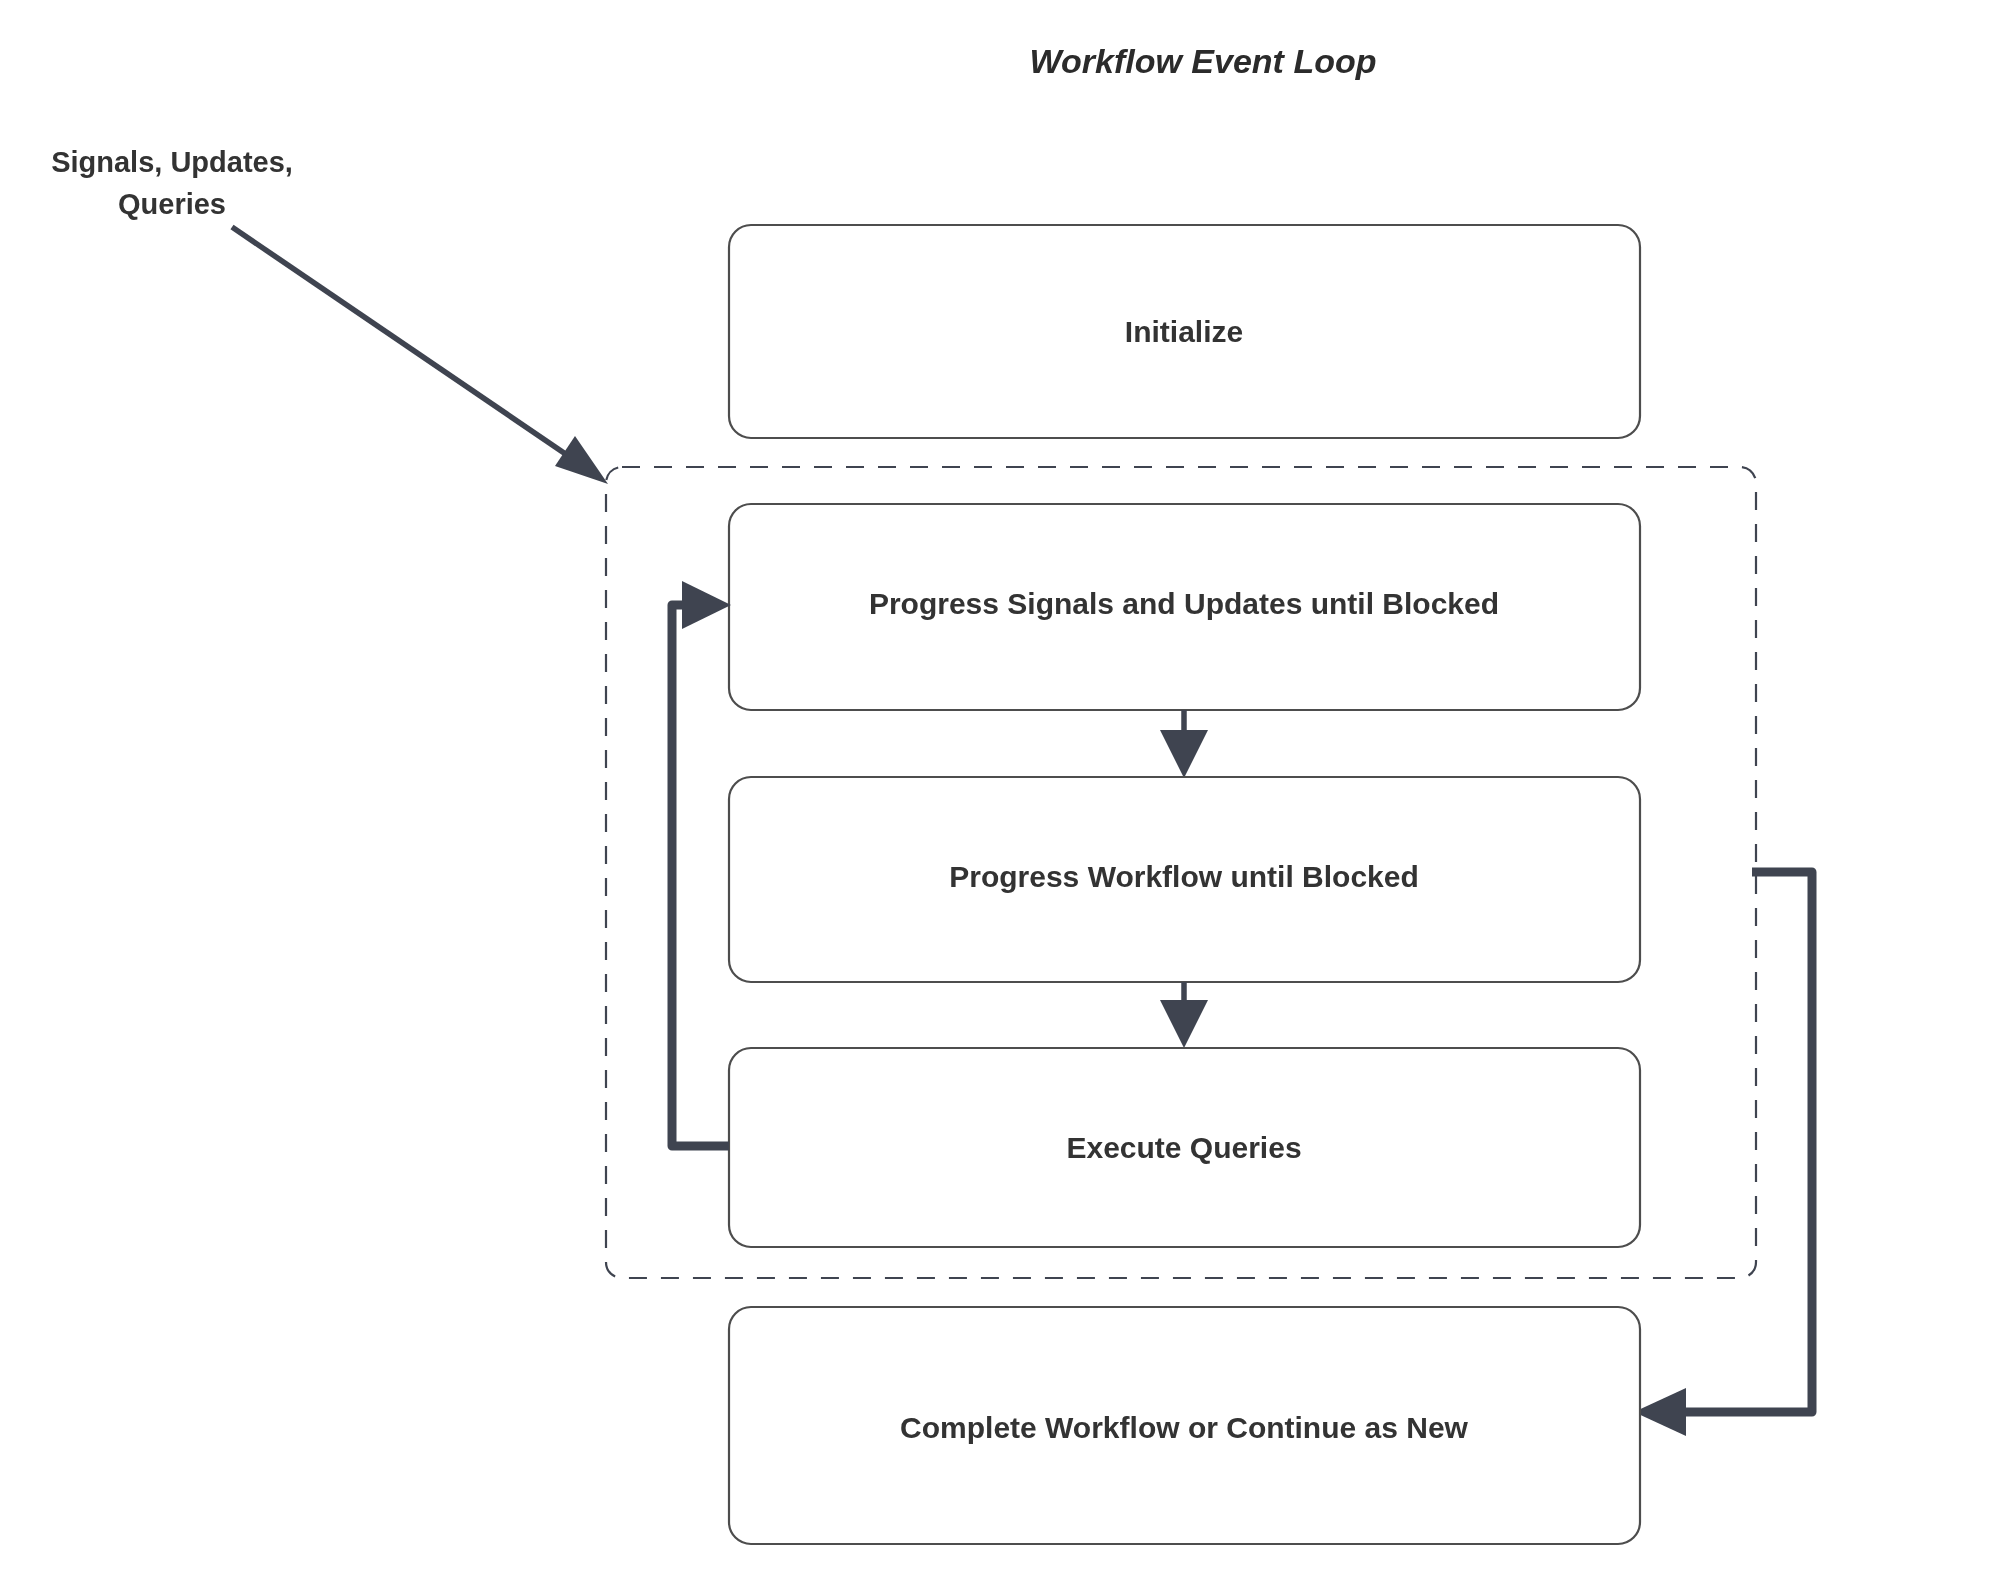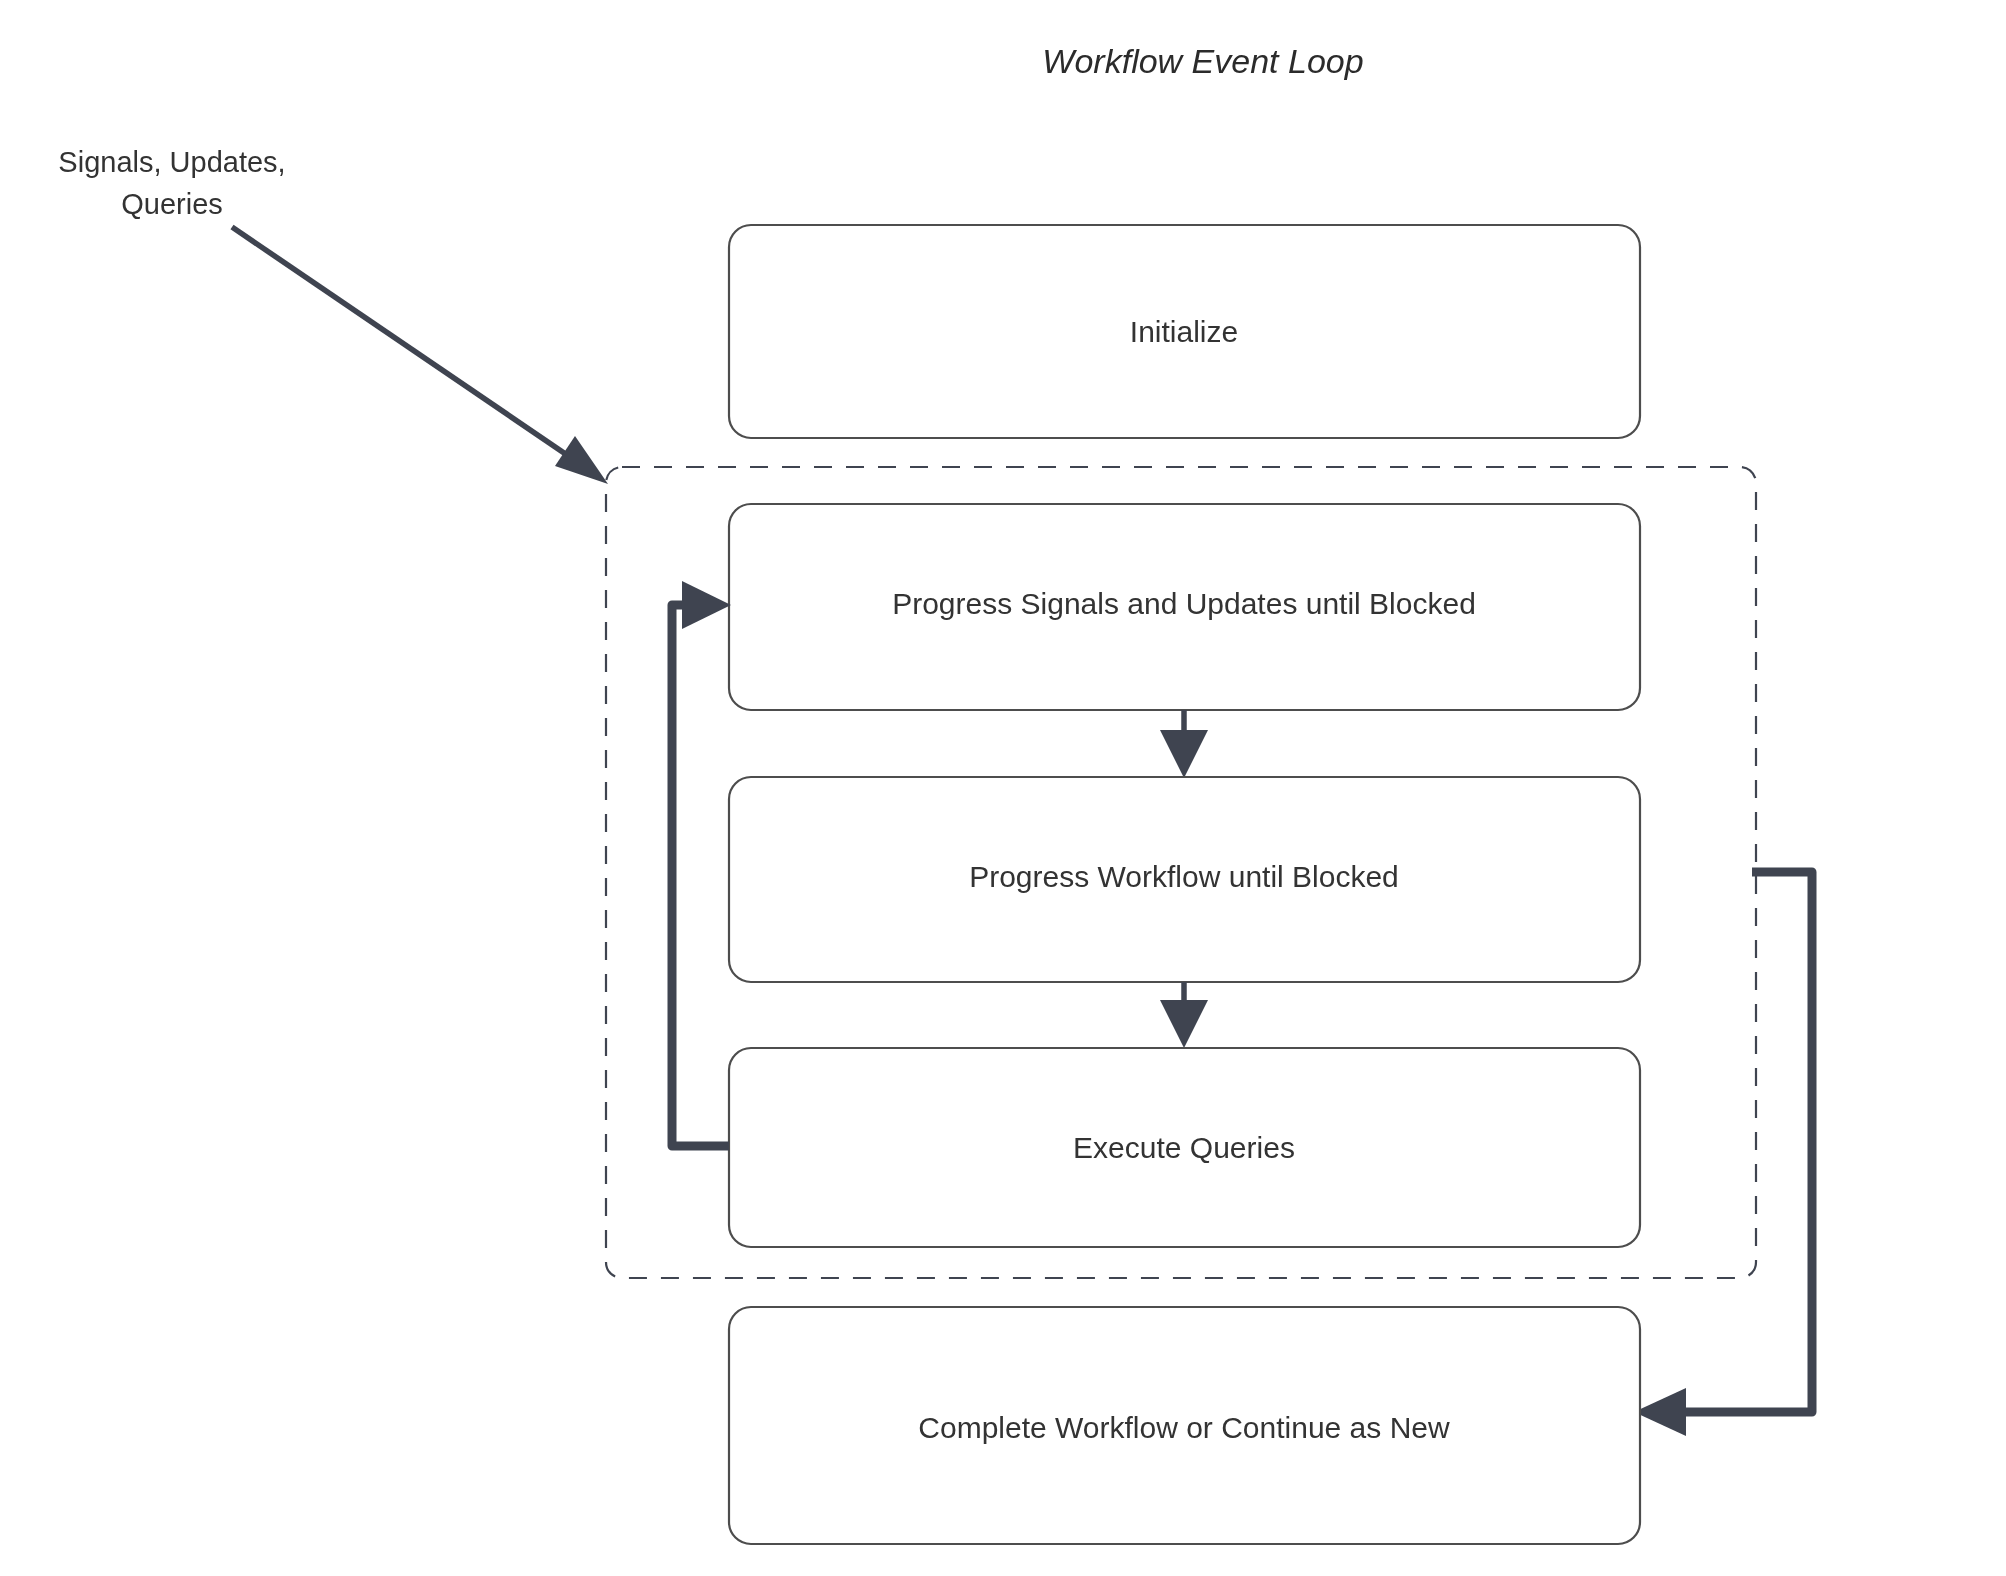--- a/index.html
+++ b/index.html
@@ -10,20 +10,21 @@
   body {
     width: 2006px;
     height: 1576px;
     overflow: hidden;
     font-family: "Liberation Sans", sans-serif;
   }
   #diagram-root {
     position: relative;
     width: 2006px;
     height: 1576px;
+    font-weight: bold;
   }
   svg.diagram {
     position: absolute;
     top: 0;
     left: 0;
     width: 2006px;
     height: 1576px;
   }
   .node-box {
     fill: #ffffff;

